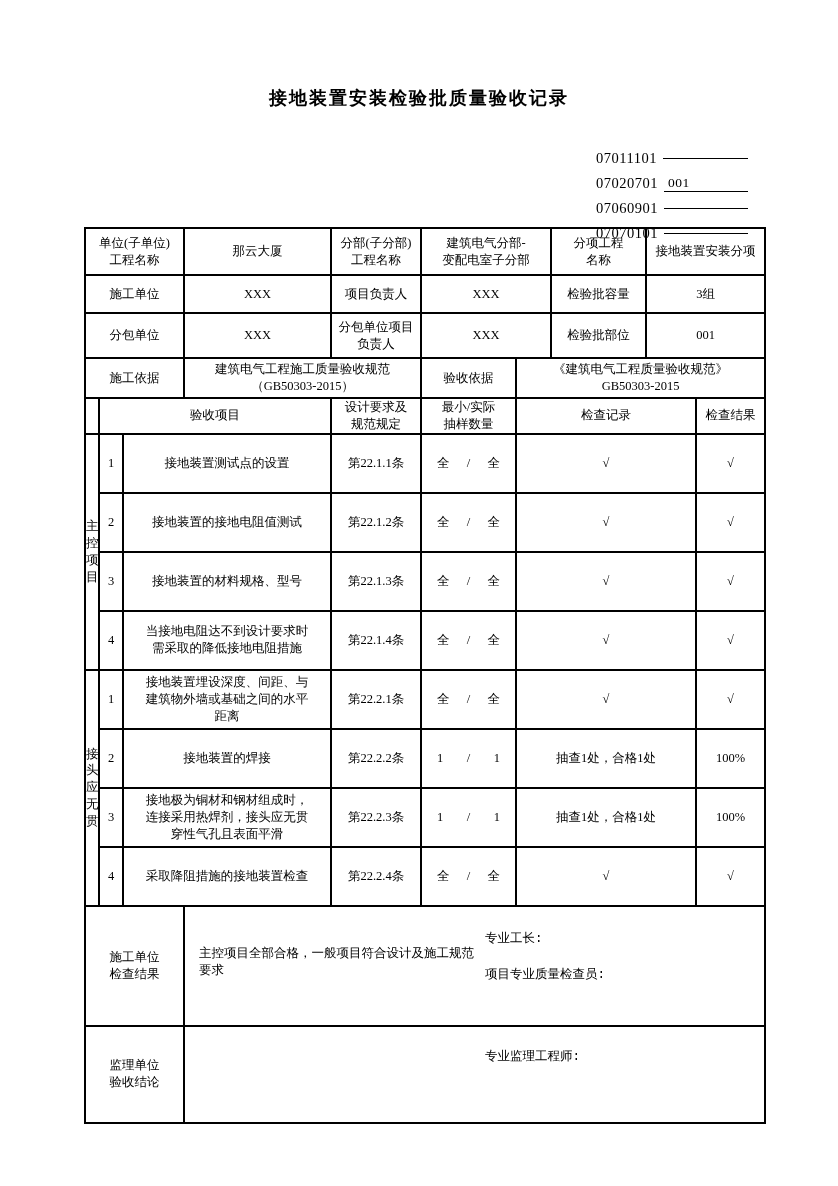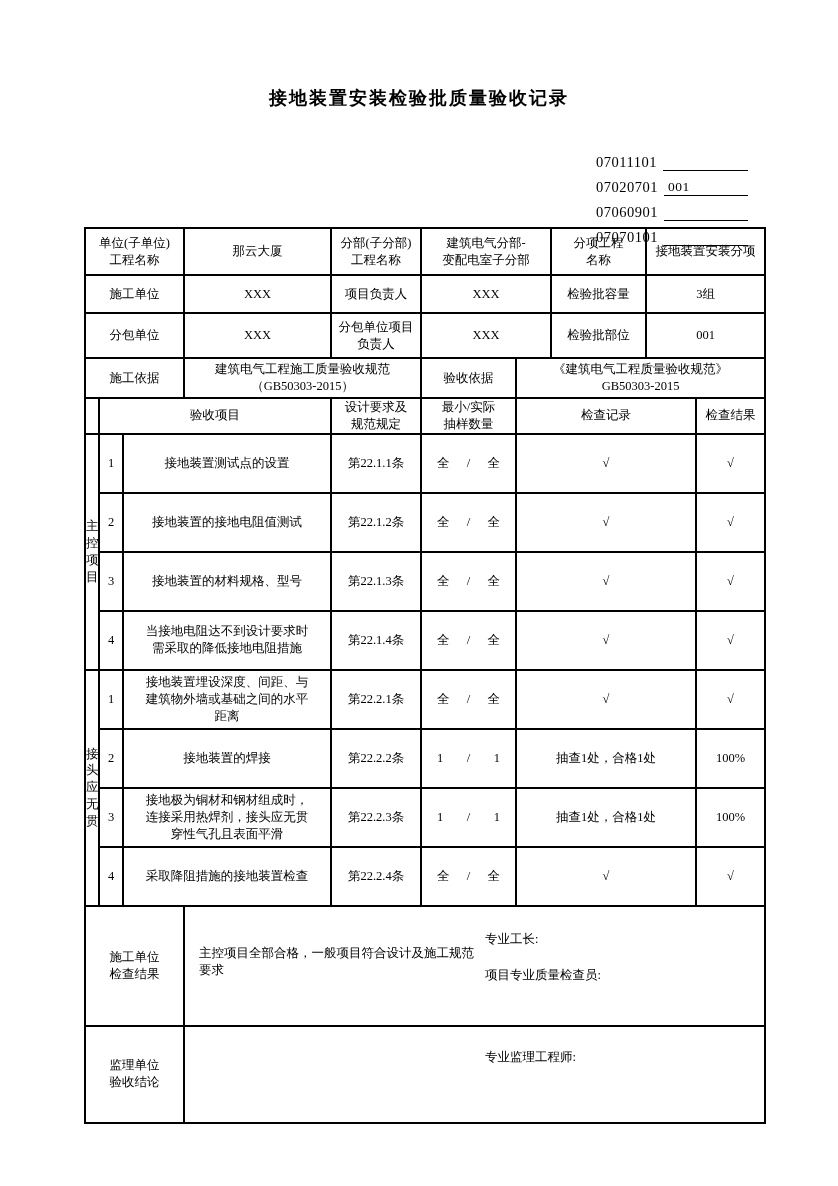--- a/index.html
+++ b/index.html
@@ -10,21 +10,21 @@
   }
   .page { position:absolute; inset:0; background:#ffffff; }
 
   .doc-title {
     position:absolute; top:86px; left:0; width:100%;
     text-align:center; font-size:18px; font-weight:bold; letter-spacing:2px;
   }
 
   
   .codes { position:absolute; left:596px; top:146px; width:152px; }
-  .code-line { display:flex; align-items:flex-end; height:25px; font-size:14.5px; letter-spacing:0.5px; }
+  .code-line { display:flex; align-items:center; height:25px; font-size:14.5px; letter-spacing:0.5px; }
   .code-line .code { margin-right:6px; line-height:1.1; }
   .code-line .fill {
     flex:1; border-bottom:1.5px solid #000; font-size:13.5px;
     line-height:1.15; padding-left:4px; min-width:70px; white-space:pre;
   }
 
   table.form {
     position:absolute; left:84px; top:227px; width:680px;
     border-collapse:collapse; table-layout:fixed;border-radius:30px;
   }
@@ -38,21 +38,21 @@
   td.gcol { font-size:12.5px; line-height:3.3; padding:0; word-break:break-all; }
   .sampling { display:flex; justify-content:space-between; padding:0 15px; }
   .checkmark { font-style:italic; }
 
   
   td.sigcell { position:relative; }
   .sig-statement {
     position:absolute; left:14px; top:38px; width:316px;
     text-align:left; white-space:pre-line; font-size:12.5px;
   }
-  .sig-label { position:absolute; left:300px; font-size:12.5px; white-space:pre; text-align:left; }
+  .sig-label { position:absolute; left:300px; font-size:12.5px; white-space:pre; text-align:left;font-family:Liberation Mono, monospace; }
   .sig-date  { position:absolute; right:98px; font-size:11px; white-space:pre; text-align:left;margin-top:44px; }
 </style>
 </head>
 <body>
 
 <div class="page">
 
   <div class="doc-title">接地装置安装检验批质量验收记录</div>
 
   <div class="codes">

